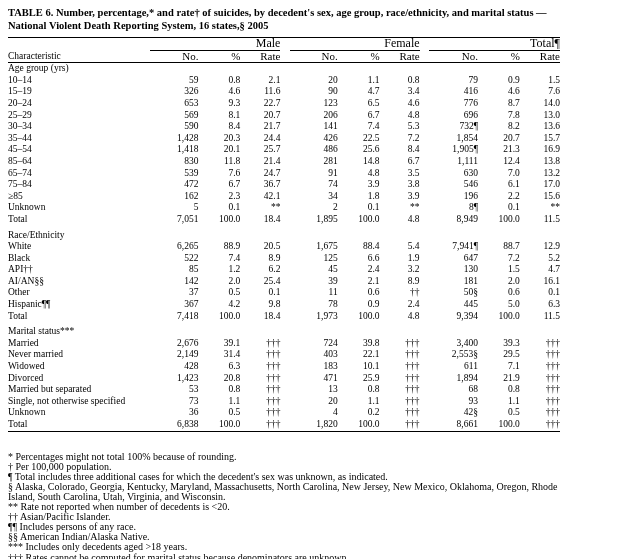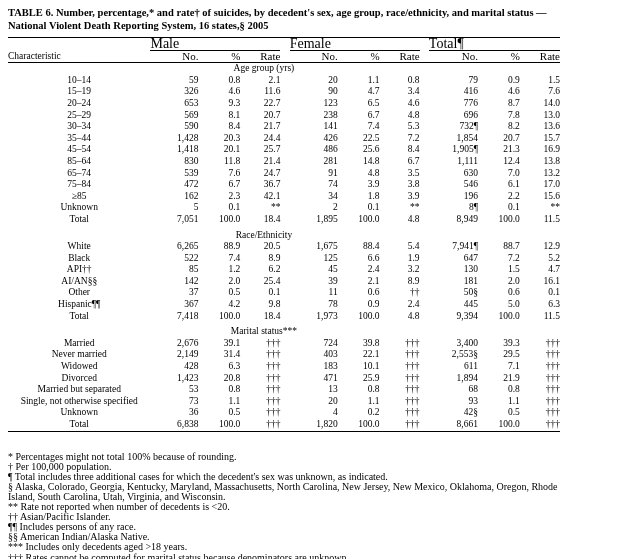--- a/index.html
+++ b/index.html
@@ -29,23 +29,23 @@
     border-collapse: collapse;
     font-size: 9.5px;
     line-height: 11.6px;
   }
   table.main td, table.main th {
     padding: 0;
     vertical-align: bottom;
     font-weight: normal;
   }
   .hdr-group {
-    text-align: left;
+    text-align: right;
     font-weight: bold;
-    font-size: 14px;
+    font-size: 12px;
     padding-bottom: 0px;
   }
   .rule-top { border-top: 1.6px solid #000; }
   .rule-bot { border-bottom: 0.9px solid #000; }
   .rule-bot-thick { border-bottom: 1.6px solid #000; }
   .grpline {
     border-bottom: 0.9px solid #000;
   }
   .colhdr {
     text-align: right;
@@ -58,21 +58,21 @@
     font-weight: bold;
     font-size: 9.5px;
     padding-bottom: 1px;
   }
   td.num {
     text-align: right;
     white-space: nowrap;
     padding-right: 1px;
   }
   td.lab {
-    text-align: center;
+    text-align: left;
     white-space: nowrap;
   }
   .sect {
     font-weight: bold;
   }
   .ind { padding-left: 8px; }
   .bold { font-weight: bold; }
   .totalrow td { font-weight: bold; margin-left: 24px; }
   .spacer td { height: 4px; font-size: 1px; line-height: 1px; }
   .footnotes {
@@ -179,21 +179,21 @@
         <td class="num bold">776</td>
         <td class="num bold">8.7</td>
         <td class="num bold">14.0</td>
       </tr>
       <tr>
         <td class="lab ind">25–29</td>
         <td class="num">569</td>
         <td class="num">8.1</td>
         <td class="num">20.7</td>
         <td></td>
-        <td class="num">238</td>
+        <td class="num">206</td>
         <td class="num">6.7</td>
         <td class="num">4.8</td>
         <td></td>
         <td class="num bold">696</td>
         <td class="num bold">7.8</td>
         <td class="num bold">13.0</td>
       </tr>
       <tr>
         <td class="lab ind">30–34</td>
         <td class="num">590</td>

